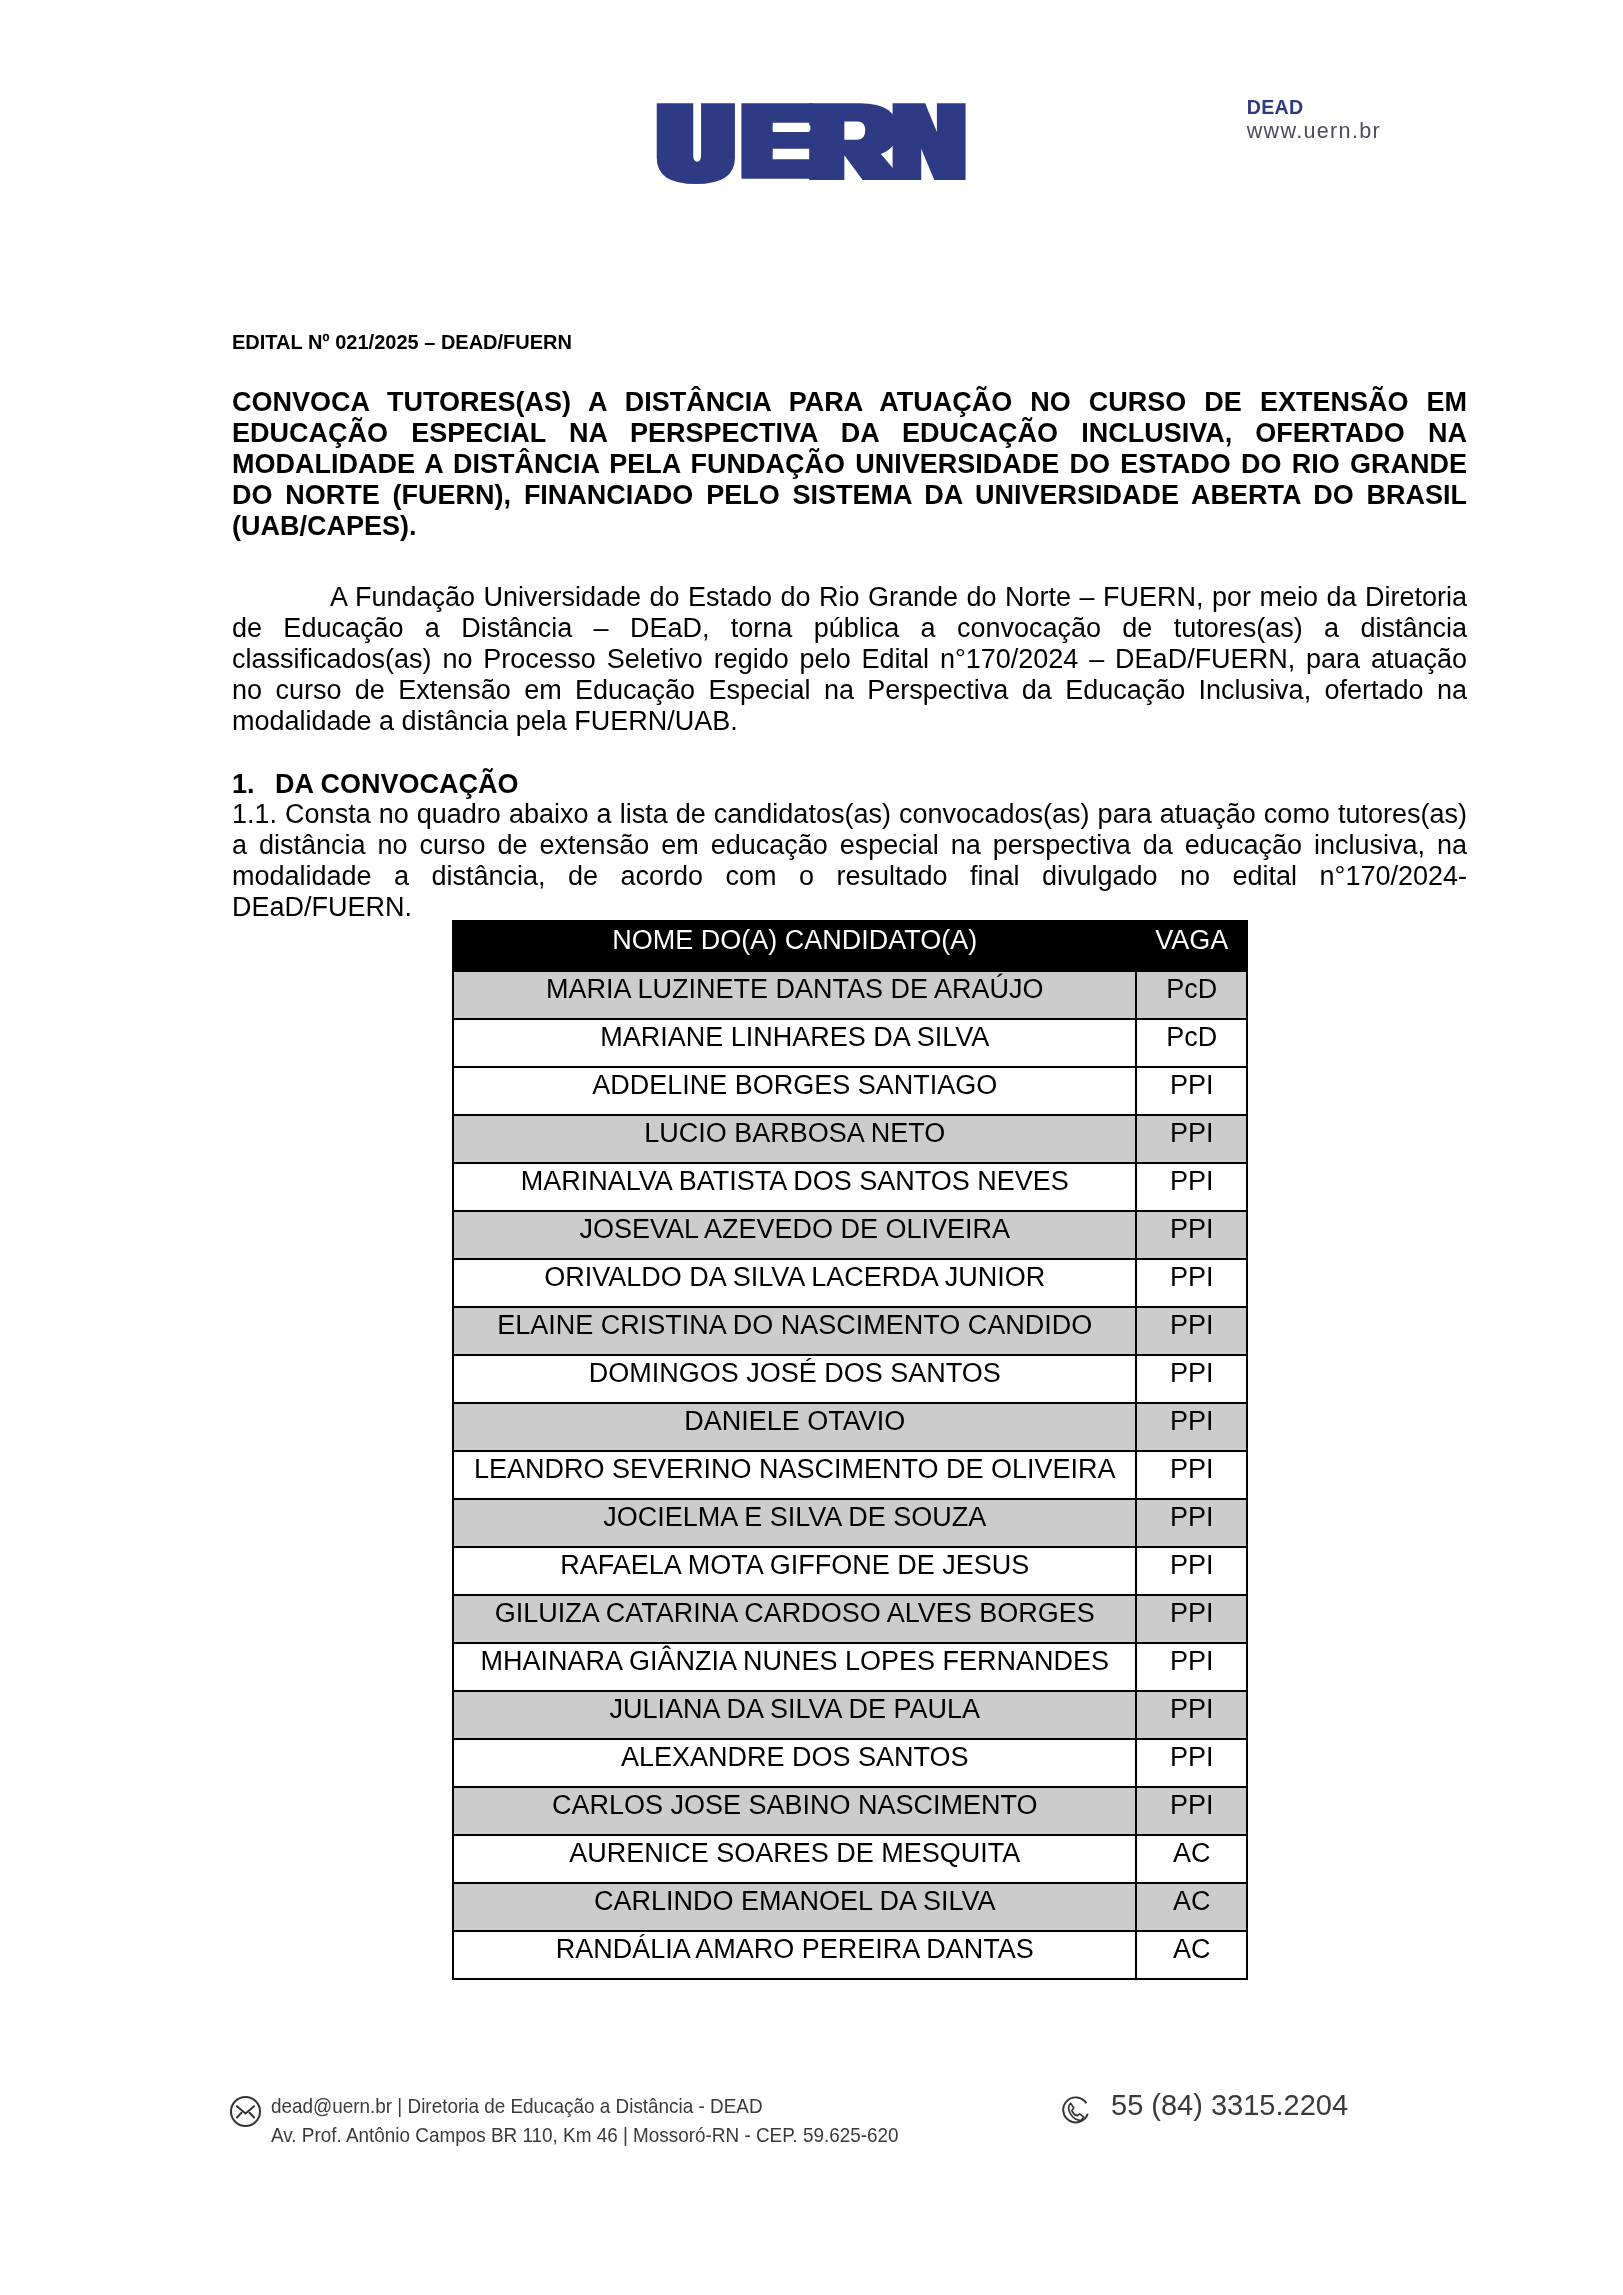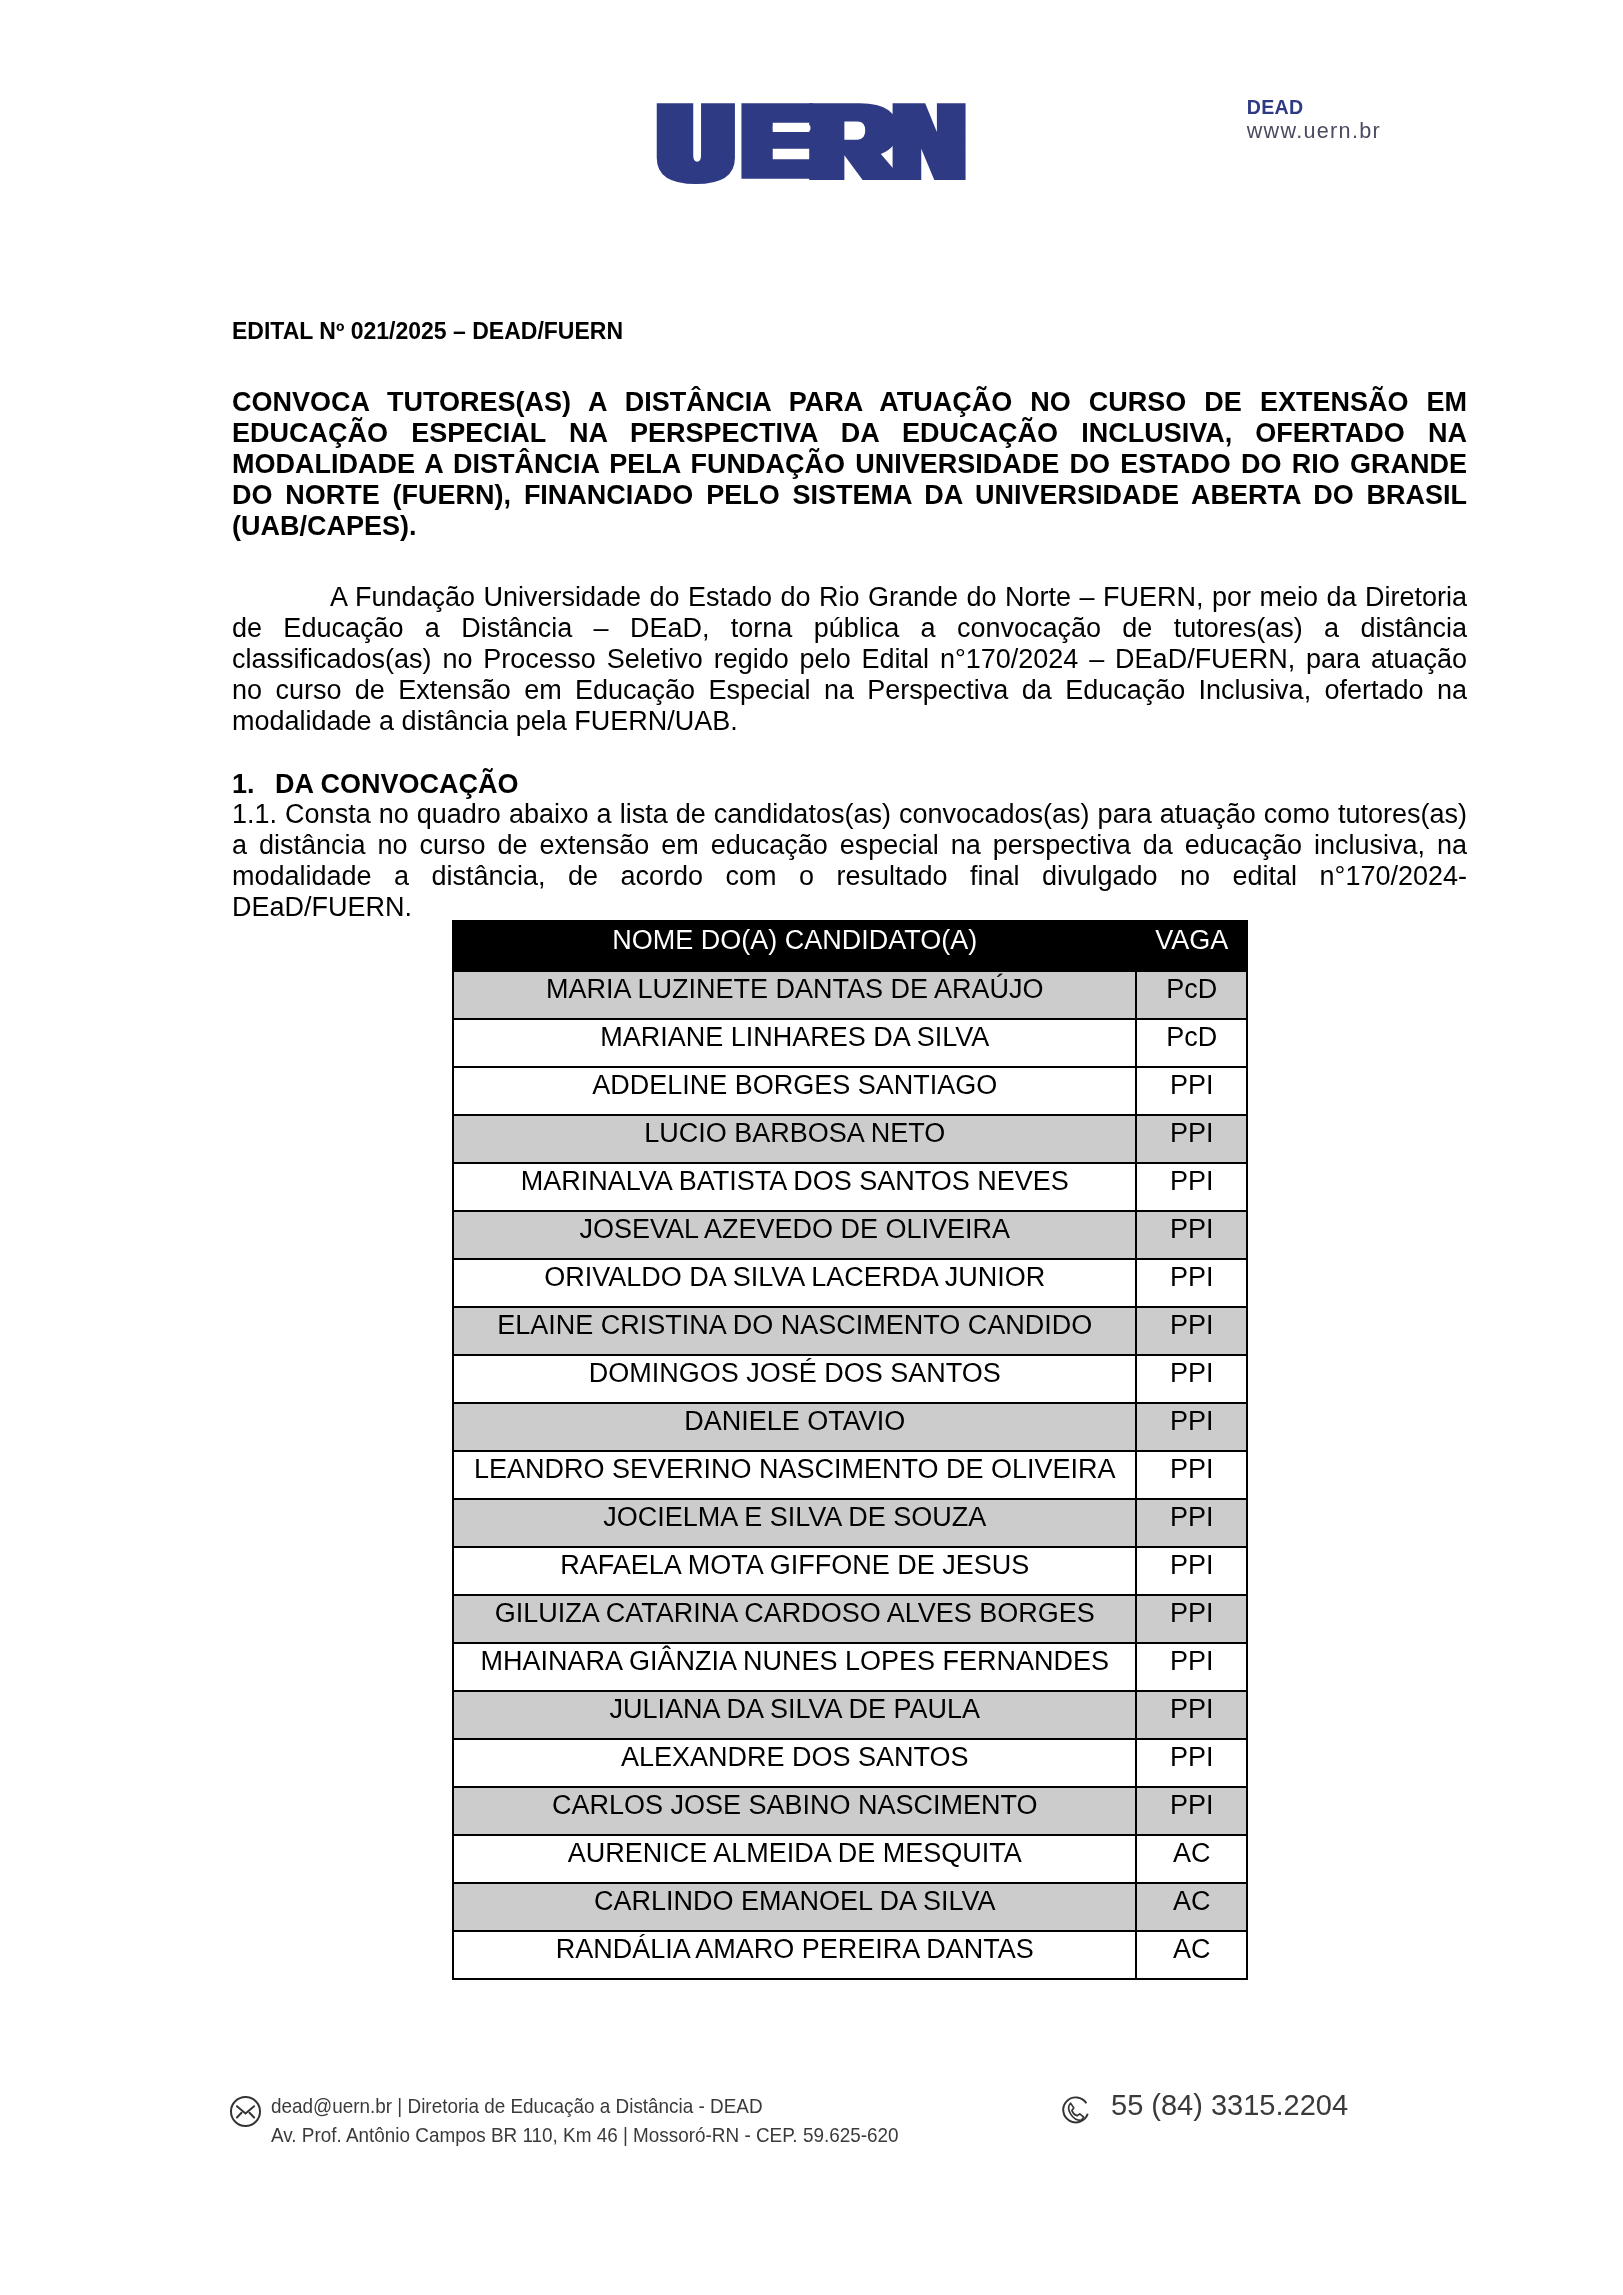--- a/index.html
+++ b/index.html
@@ -10,21 +10,21 @@
   .logo { position: absolute; left: 655px; top: 98px; width: 311px; height: 86px; }
   .logo svg { width: 100%; height: 100%; display: block; }
   .dept-block { position: absolute; right: 243px; top: 96px; }
   .dept-name { font-family: "Liberation Sans", sans-serif; font-weight: bold; font-size: 19.6px;
                color: #2e3a84; line-height: 22px; letter-spacing: 0.3px; }
   .dept-site { font-family: "Liberation Sans", sans-serif; font-size: 21.6px; color: #4a4a60;
                line-height: 25px; letter-spacing: 1.3px; }
 
   
   .content { position: absolute; left: 232px; top: 0; width: 1235px; }
-  .title { position: absolute; top: 316px; left: 0; font-size: 23px; font-weight: bold; line-height: 31px; white-space: nowrap; }
+  .title { position: absolute; top: 327px; left: 0; font-size: 20px; font-weight: bold; line-height: 31px; white-space: nowrap; }
   .headline { position: absolute; top: 387px; left: 0; width: 1235px; font-size: 27px; font-weight: bold;
               line-height: 31px; text-align: justify; text-align-last: left; }
   .intro { position: absolute; top: 582px; left: 0; width: 1235px; font-size: 27px; line-height: 31px;
            text-align: justify; text-indent: 98px; }
   .section-heading { position: absolute; top: 769px; left: 0; font-size: 27px; font-weight: bold; line-height: 31px; white-space: nowrap; }
   .section-heading .num { display: inline-block; width: 43px; }
   .section-para { position: absolute; top: 799px; left: 0; width: 1235px; font-size: 27px; line-height: 31px;
                   text-align: justify; }
 
   
@@ -154,21 +154,21 @@
       </tr>
     <tr>
         <td>ALEXANDRE DOS SANTOS</td>
         <td>PPI</td>
       </tr>
     <tr class="shaded">
         <td>CARLOS JOSE SABINO NASCIMENTO</td>
         <td>PPI</td>
       </tr>
     <tr>
-        <td>AURENICE ALMEIDA DE MESQUITA</td>
+        <td>AURENICE SOARES DE MESQUITA</td>
         <td>AC</td>
       </tr>
     <tr class="shaded">
         <td>CARLINDO EMANOEL DA SILVA</td>
         <td>AC</td>
       </tr>
     <tr>
         <td>RANDÁLIA AMARO PEREIRA DANTAS</td>
         <td>AC</td>
       </tr>

